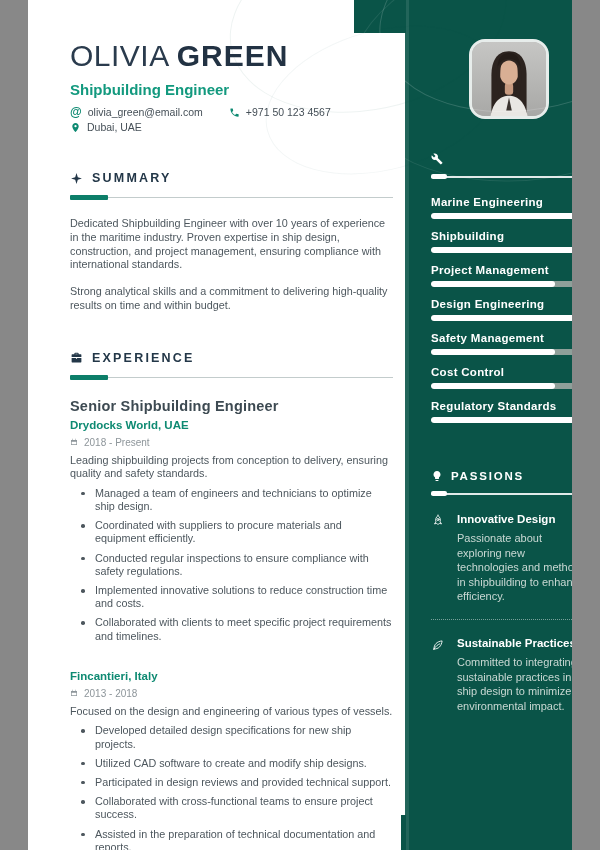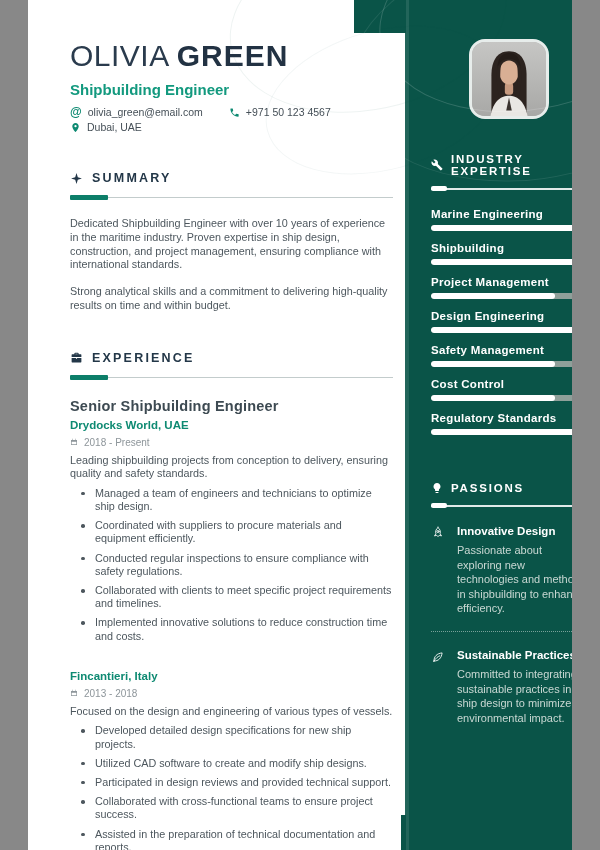--- a/index.html
+++ b/index.html
@@ -172,22 +172,22 @@
           <svg viewBox="0 0 24 24">
               <path d="M7 2h2v3H7zM15 2h2v3h-2zM4 6h16a1 1 0 0 1 1 1v13a1 1 0 0 1-1 1H4a1 1 0 0 1-1-1V7a1 1 0 0 1 1-1zm1 5v8h14v-8H5z"></path>
             </svg>
           <span>2018 - Present</span>
         </div>
         <div class="lead">Leading shipbuilding projects from conception to delivery, ensuring quality and safety standards.</div>
         <ul class="bullets">
             <li>Managed a team of engineers and technicians to optimize ship design.</li>
             <li>Coordinated with suppliers to procure materials and equipment efficiently.</li>
             <li>Conducted regular inspections to ensure compliance with safety regulations.</li>
+            <li>Implemented innovative solutions to reduce construction time and costs.</li>
             <li>Collaborated with clients to meet specific project requirements and timelines.</li>
-            <li>Implemented innovative solutions to reduce construction time and costs.</li>
           </ul>
       </div>
 
       <div class="job">
         <div class="company">Fincantieri, Italy</div>
         <div class="dates">
           <svg viewBox="0 0 24 24">
               <path d="M7 2h2v3H7zM15 2h2v3h-2zM4 6h16a1 1 0 0 1 1 1v13a1 1 0 0 1-1 1H4a1 1 0 0 1-1-1V7a1 1 0 0 1 1-1zm1 5v8h14v-8H5z"></path>
             </svg>
           <span>2013 - 2018</span>
@@ -228,21 +228,20 @@
       </svg>
     </div>
 
     <div class="sb-section">
       <div class="sb-head">
         <span class="sicon">
           <svg viewBox="0 0 24 24">
               <path d="M22.7 19l-9.1-9.1c.9-2.3.4-5-1.5-6.9-2-2-5-2.4-7.4-1.3L9 6 6 9 1.6 4.7C.4 7.1.9 10.1 2.9 12.1c1.9 1.9 4.6 2.4 6.9 1.5l9.1 9.1c.4.4 1 .4 1.4 0l2.3-2.3c.5-.4.5-1.1.1-1.4z"></path>
             </svg>
         </span>
-        <span class="sb-title">INDUSTRY EXPERTISE</span>
       </div>
       <div class="sb-rule">
           <div class="line"></div>
           <div class="tick"></div>
         </div>
       <div class="skills" id="skills-list">
           <div class="skill">
             <div class="skill-name">Marine Engineering</div>
             <div class="bar">
               <div class="bar-fill" style="width: 100%;"></div>

